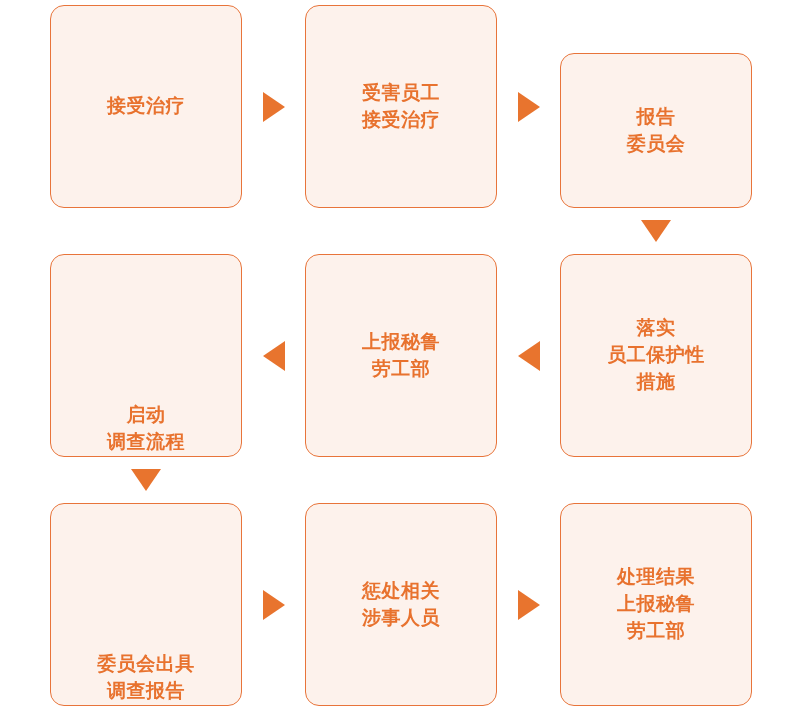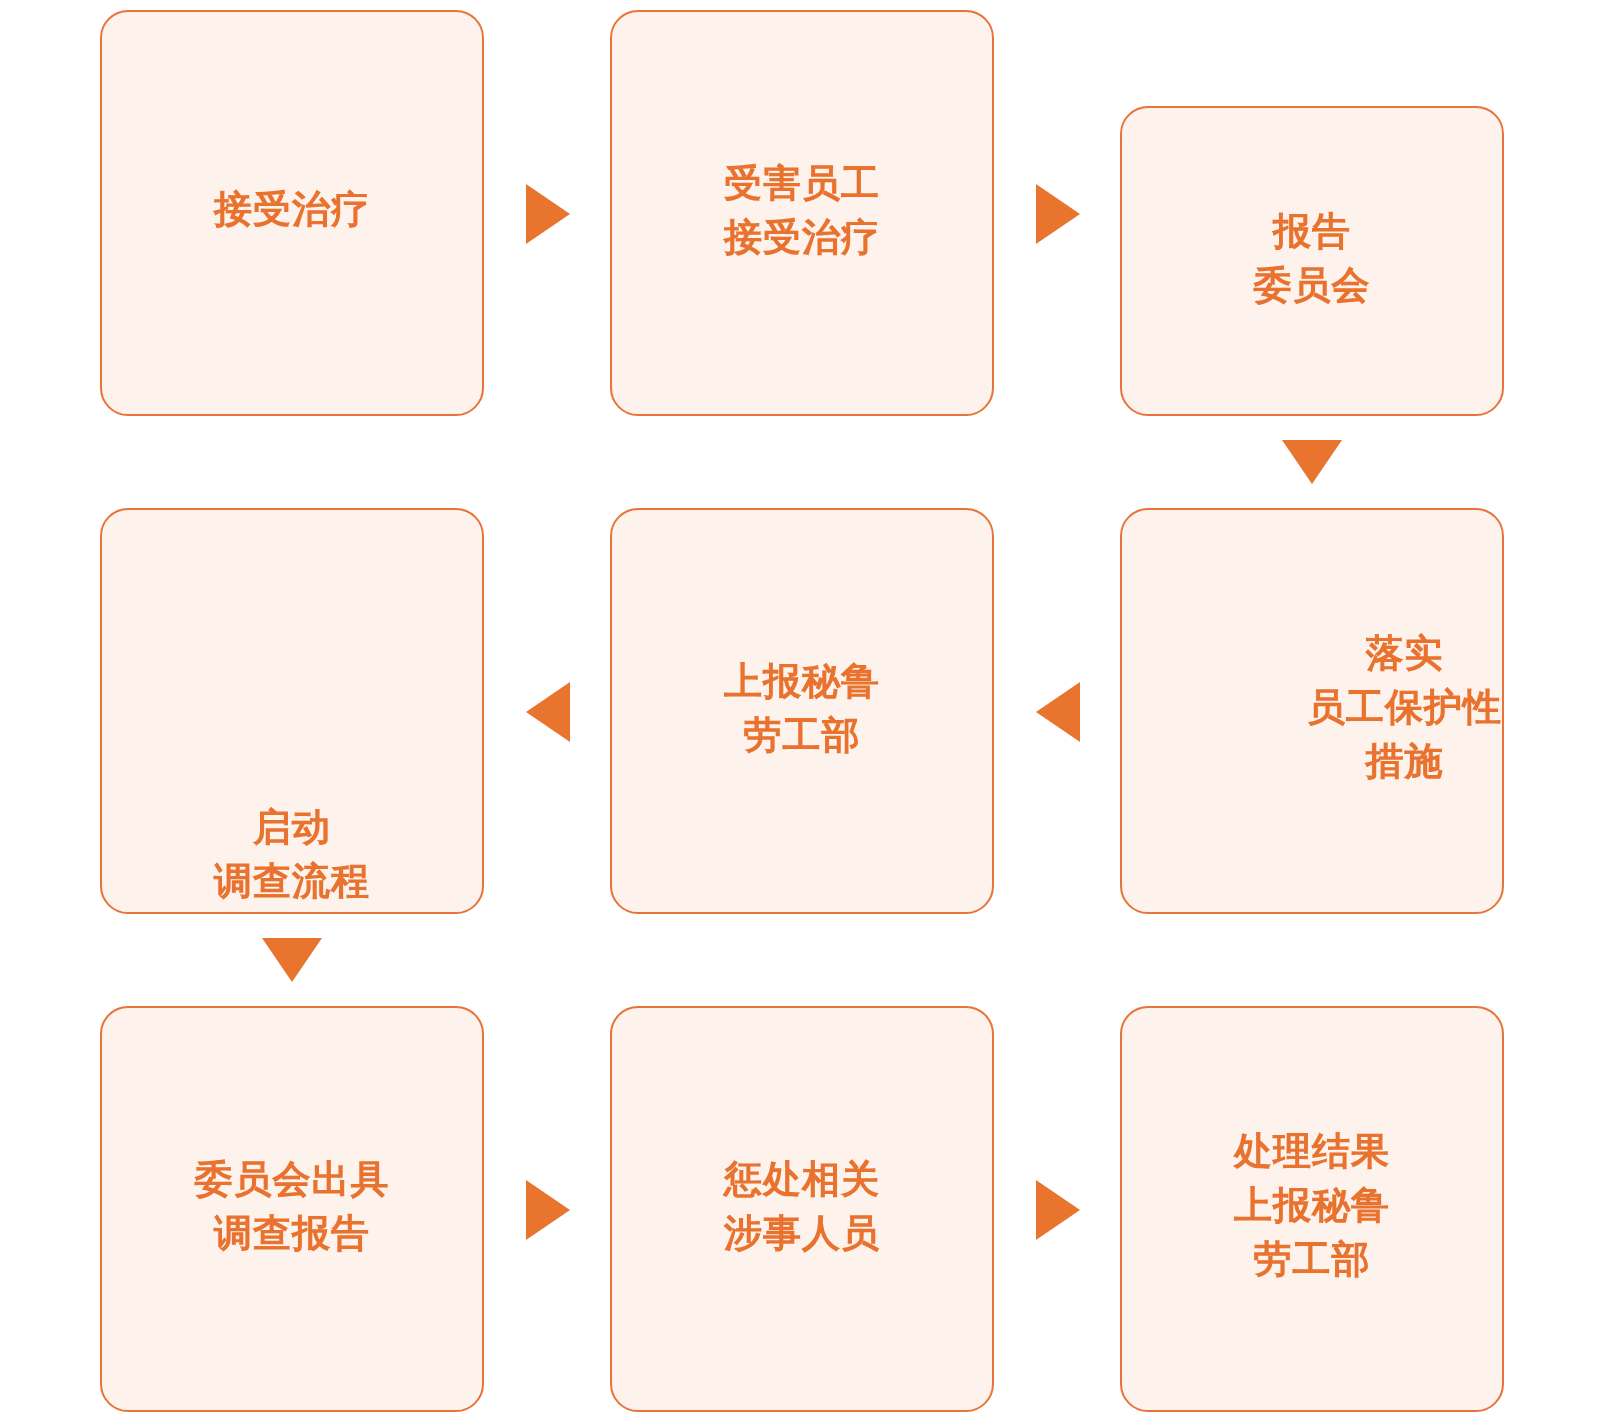--- a/index.html
+++ b/index.html
@@ -93,27 +93,27 @@
   .r1c3 { grid-column: 5; grid-row: 1; margin-top: 48px; }
 
   .v1l  { grid-column: 1; grid-row: 2; }
   .v1m  { grid-column: 3; grid-row: 2; }
   .v1r  { grid-column: 5; grid-row: 2; }
 
   .r2c1 { grid-column: 1; grid-row: 3; align-items: flex-end; }
   .r2a1 { grid-column: 2; grid-row: 3; }
   .r2c2 { grid-column: 3; grid-row: 3; }
   .r2a2 { grid-column: 4; grid-row: 3; }
-  .r2c3 { grid-column: 5; grid-row: 3; justify-content: flex-end; }
+  .r2c3 { grid-column: 5; grid-row: 3; }
 
   .v2l  { grid-column: 1; grid-row: 4; }
   .v2m  { grid-column: 3; grid-row: 4; }
   .v2r  { grid-column: 5; grid-row: 4; }
 
-  .r3c1 { grid-column: 1; grid-row: 5; }
+  .r3c1 { grid-column: 1; grid-row: 5; align-items: flex-end; }
   .r3a1 { grid-column: 2; grid-row: 5; }
   .r3c2 { grid-column: 3; grid-row: 5; }
   .r3a2 { grid-column: 4; grid-row: 5; }
   .r3c3 { grid-column: 5; grid-row: 5; }
 </style>
 </head>
 <body>
 
 <div class="flowchart">
   <div class="grid">

